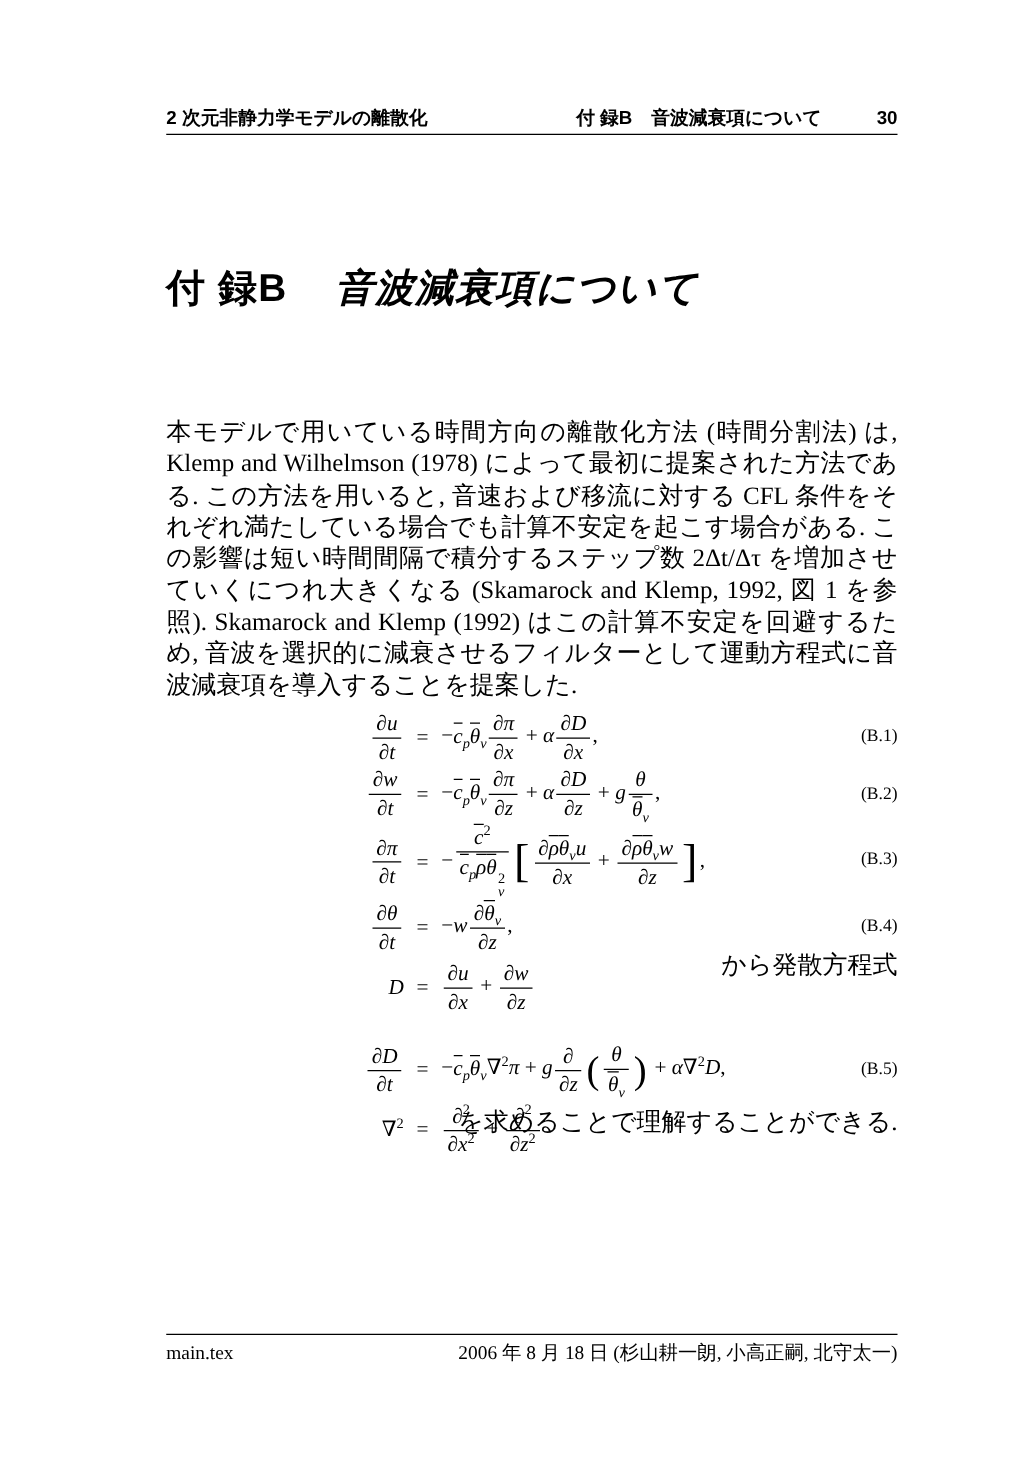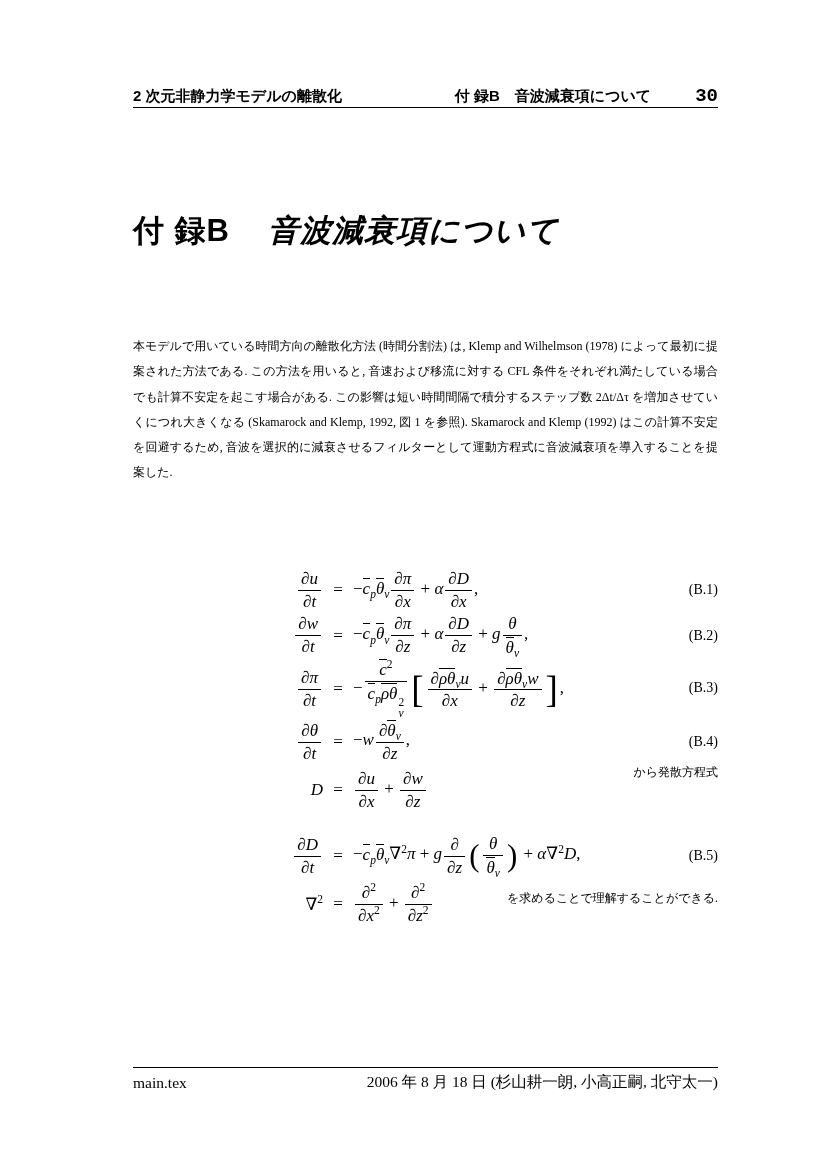--- a/index.html
+++ b/index.html
@@ -15,37 +15,37 @@
   
   .header-row{
     position:absolute;top:85px;left:0;right:0;
     display:flex;align-items:baseline;
     font-family:"Liberation Sans","DejaVu Sans",sans-serif;
     font-weight:bold;font-size:15px;
   }
   .header-left{margin-right:auto;}
   .header-center{}
   .header-page{
-    font-family:Liberation Mono, monospace;
-    font-size:19px;margin-left:44px;
+    font-family:Liberation Sans, sans-serif;
+    font-size:15px;margin-left:44px;
   }
   .rule{position:absolute;left:0;right:0;height:0;border-top:1.5px solid #000;}
   .rule-header{top:107px;}
   .rule-footer{top:1067px;}
   
   .page-title{
     position:absolute;top:210px;left:0;
     font-family:"Liberation Sans","DejaVu Sans",sans-serif;
     font-weight:bold;font-size:31px;letter-spacing:1px;white-space:nowrap;
   }
   .title-main{margin-left:38px;font-style:italic;}
   
   .para{
     position:absolute;left:0;width:585px;
-    font-size:12px;line-height:25.3px;
+    font-size:20px;line-height:25.3px;
     text-align:justify;
   }
   .p1{top:334px;}
   .p2{top:510px;}
   .mid{top:760px;text-align:right;}
   .aft{top:886px;text-align:right;}
   .p3{top:973px;}
   
   .eq-block{position:absolute;left:0;right:0;}
   #eq-block-1{top:568px;}

